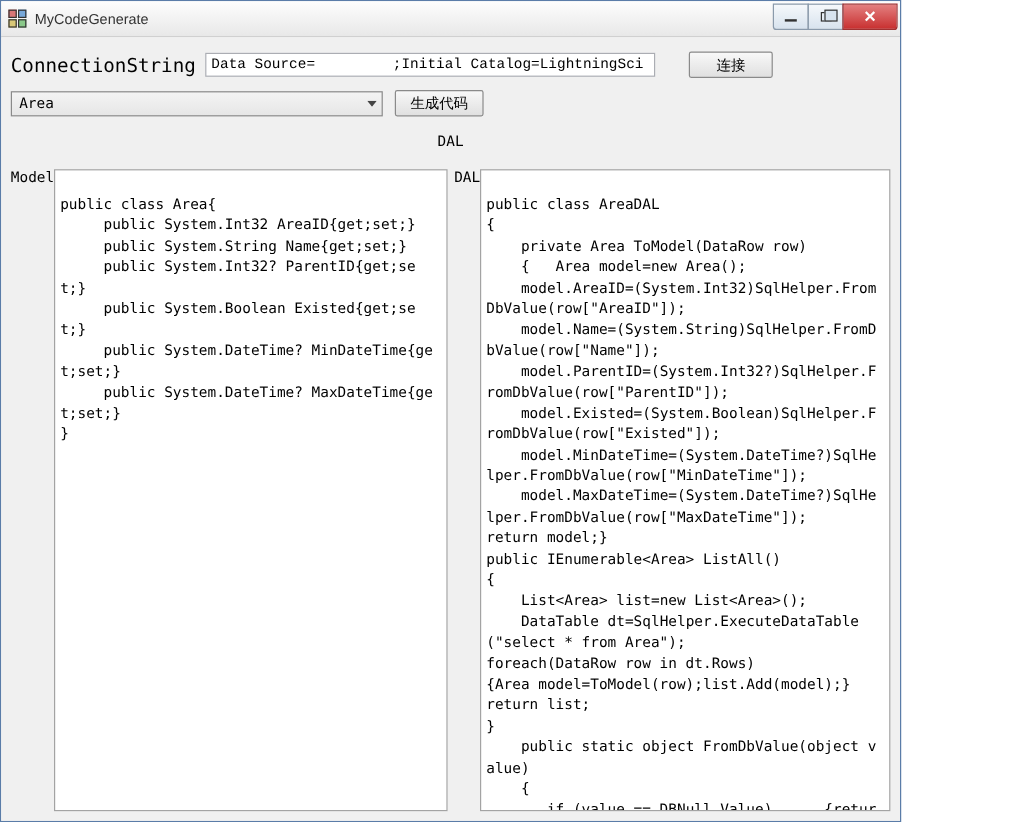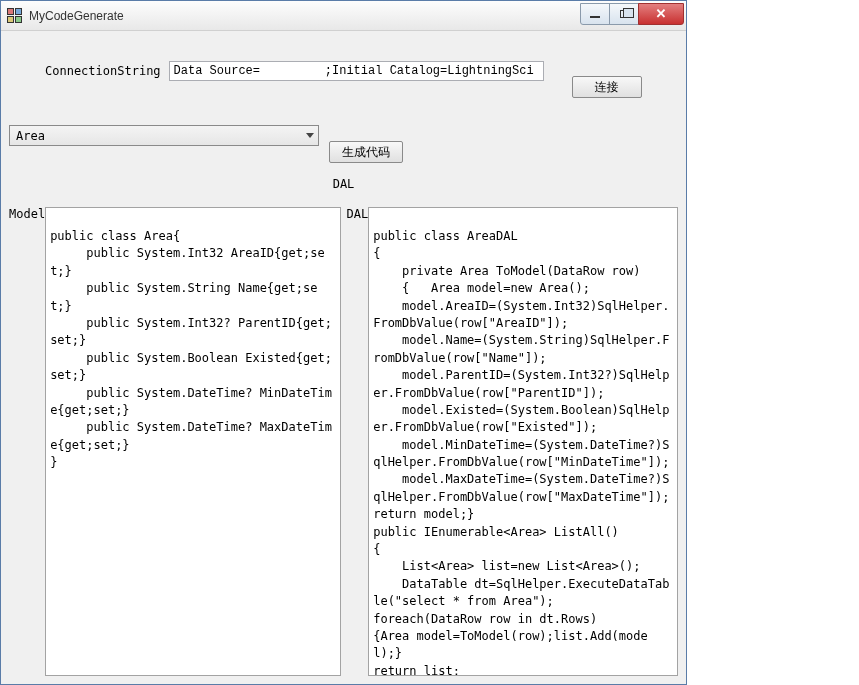--- a/index.html
+++ b/index.html
@@ -5,21 +5,21 @@
     * { box-sizing: border-box; margin: 0; padding: 0; }
     body {
       font-family: "SimSun", "Microsoft YaHei", monospace;
       font-size: 12px;
       background: #fff;
       width: 859px;
       height: 685px;
       overflow: hidden;
     }
     .window {
-      width: 687px;
+      width: 751px;
       height: 685px;
       border: 1px solid #5a7ca8;
       background: #f0f0f0;
       display: flex;
       flex-direction: column;
     }
     .titlebar {
       height: 30px;
       background: linear-gradient(to bottom, #fdfdfd, #e8e8e8);
       border-bottom: 1px solid #d0d0d0;
@@ -88,41 +88,40 @@
       padding: 12px 8px 8px 8px;
       display: flex;
       flex-direction: column;
     }
     .row1 {
       display: flex;
       align-items: center;
       gap: 8px;
       margin-bottom: 10px;
     }
-    .label { font-family: "Consolas","SimSun",monospace; font-size:12px;margin-left:36px; }
+    .label { font-family: "Consolas","SimSun",monospace; font-size:16px; }
     .conn-input {
       width: 375px;
       height: 20px;
       border: 1px solid #abadb3;
       background: #fff;
       font-family: Liberation Mono, monospace;
       font-size: 12px;
       padding: 2px 4px;
     }
     .btn {
       height: 22px;
       min-width: 70px;
       padding: 0 12px;
       border: 1px solid #8a8a8a;
       background: linear-gradient(to bottom, #f8f8f8, #e0e0e0);
       font-family: "Microsoft YaHei","SimSun",sans-serif;
       font-size: 12px;
       cursor: pointer;
       border-radius: 2px;
-      margin-top: 33px;
     }
     .btn-connect { margin-left: 20px; }
     .row2 {
       display: flex;
       align-items: center;
       gap: 10px;
       margin-bottom: 14px;
     }
     .combo {
       width: 310px;

